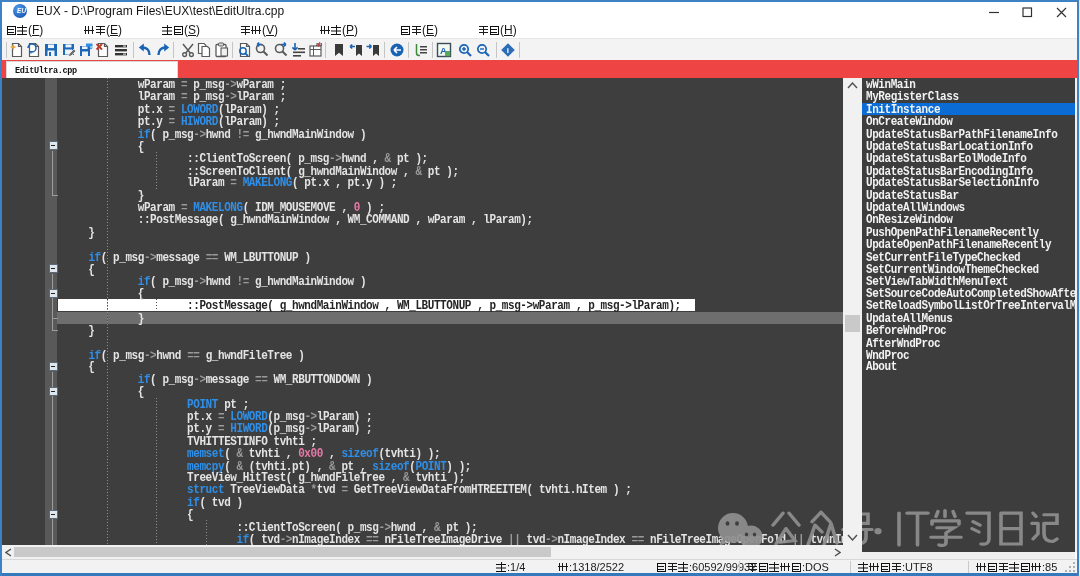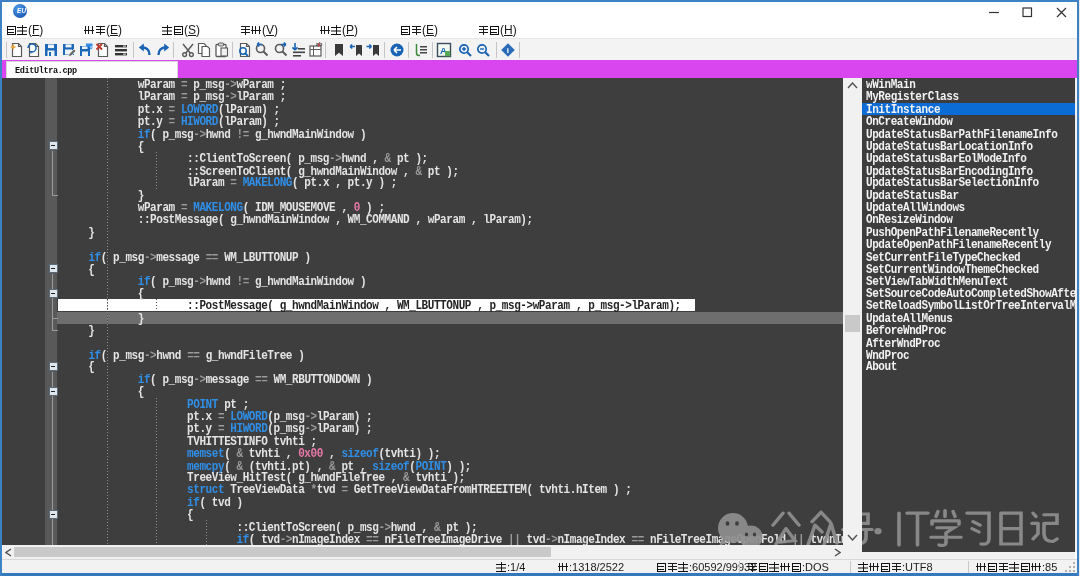--- a/index.html
+++ b/index.html
@@ -8,21 +8,21 @@
 
 #tbar{left:0;top:2px;width:1080px;height:20px;background:#fff}
 #title{left:36px;top:4px;font-size:12px;color:#151515;letter-spacing:0}
 #appico{left:13px;top:4px;width:14px;height:14px;border-radius:50%;background:radial-gradient(circle at 35% 30%,#4b9be8,#1348a8);}
 #appico span{position:absolute;left:2.5px;top:2.5px;font-size:8px;font-style:italic;font-weight:bold;color:#fff;transform:scale(.8)}
 #menubar{left:0;top:22px;width:1080px;height:16px;background:#fff;font-size:12px;color:#1a1a1a}
 .mi{position:absolute;top:1px;white-space:nowrap}
 #toolbar{left:2px;top:38px;width:1076px;height:22px;background:#f3f3f3;border-top:1px solid #e6e6e6}
 .tsep{position:absolute;top:3px;width:1px;height:16px;background:#c5c5c5}
 .tbi{position:absolute;top:3px;width:16px;height:16px}
-#tabbar{left:2px;top:60px;width:1076px;height:18px;background:#d946ef}
+#tabbar{left:2px;top:60px;width:1076px;height:18px;background:#ef4444}
 #tab1{position:absolute;left:4px;top:1px;width:172px;height:17px;background:#fdfdfd;border:1px solid #d8d8d8;border-bottom:none}
 #tab1 span{position:absolute;left:8px;top:4px;font-family:"Liberation Mono",monospace;font-weight:bold;font-size:8.5px;letter-spacing:-0.35px;color:#111}
 
 #ed{left:2px;top:78px;width:841px;height:467px;background:#3e3e3e;overflow:hidden}
 #gutter{position:absolute;left:0;top:0;width:43px;height:467px;background:#7e7e7e}
 #gutter pre{position:absolute;left:6px;top:1px;font-family:"Liberation Mono",monospace;font-weight:bold;font-size:11px;line-height:10.414px;letter-spacing:-0.43px;color:#fff;transform:scaleY(1.18);transform-origin:0 0}
 #fold{position:absolute;left:43px;top:0;width:12px;height:467px;background:#595959}
 .fline{position:absolute;background:#9c9c9c}
 .fbox{position:absolute;left:3.5px;width:9px;height:9px;background:#dfe7ee;border:1px solid #5a6a78}
 .fbox i{position:absolute;left:1.5px;top:3px;width:4px;height:1px;background:#222}
@@ -68,20 +68,21 @@
 .hd:before{content:"";position:absolute;left:0.5px;right:0.5px;top:1px;height:1px;background:#1a1a1a;box-shadow:0 3px #1a1a1a,0 6px #1a1a1a}
 .hd:after{content:"";position:absolute;left:4.5px;top:1px;bottom:0;width:1px;background:#1a1a1a}
 
 #wm{left:700px;top:495px;width:380px;height:62px;z-index:5;opacity:0.92}
 </style></head><body>
 <div id="win">
 <div class="abs" id="tbar"></div>
 <div class="abs" id="appico">
       <span>EU</span>
     </div>
+<div class="abs" id="title">EUX - D:\Program Files\EUX\test\EditUltra.cpp</div>
 <svg class="abs" style="left:985px;top:2px;width:90px;height:20px;z-index:21" viewBox="0 0 90 20">
 <path d="M4 10.5 H14" stroke="#333" stroke-width="1.2" fill="none"></path>
 <rect x="38" y="6" width="8.5" height="8.5" stroke="#333" stroke-width="1.2" fill="none"></rect>
 <path d="M72 6 L81 15 M81 6 L72 15" stroke="#333" stroke-width="1.2" fill="none"></path>
 </svg>
 <div class="abs" id="menubar">
       <span class="mi" style="left:6px"><span class="h ha"></span><span class="h hb"></span>(<span style="text-decoration:underline">F</span>)</span>
       <span class="mi" style="left:84px"><span class="h hc"></span><span class="h hd"></span>(<span style="text-decoration:underline">E</span>)</span>
       <span class="mi" style="left:162px"><span class="h hb"></span><span class="h ha"></span>(<span style="text-decoration:underline">S</span>)</span>
       <span class="mi" style="left:240px"><span class="h hd"></span><span class="h hc"></span>(<span style="text-decoration:underline">V</span>)</span>

